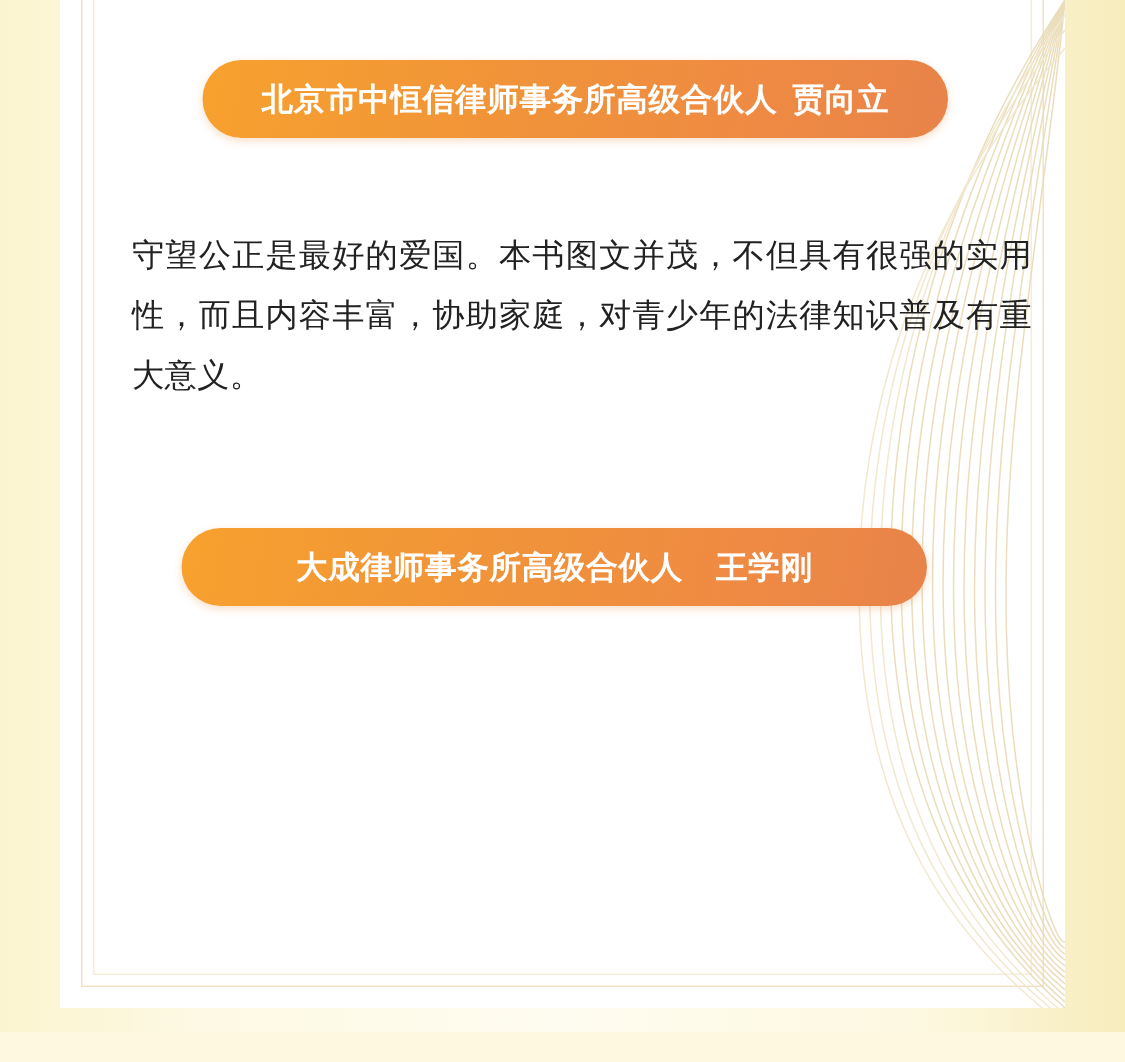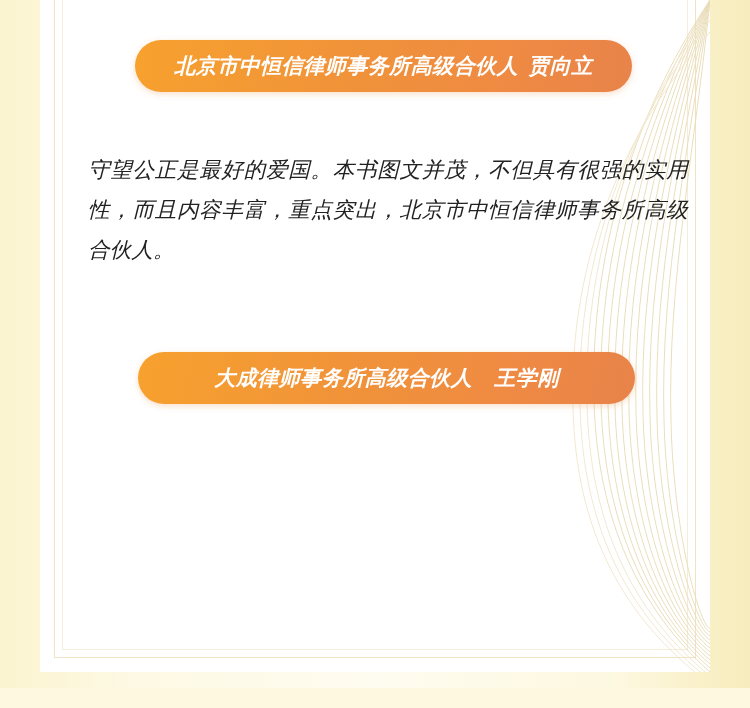--- a/index.html
+++ b/index.html
@@ -14,21 +14,20 @@
     overflow: hidden;
   }
 
   
   .page {
     position: relative;
     width: 750px;
     height: 688px;
     background: linear-gradient(90deg, #fbf4cf 0%, #fdf9e4 18%, #fefcf0 50%, #fdf8e0 82%, #f7ecbc 100%);
     overflow: hidden;
-    font-style: italic;
   }
 
   
   .card {
     position: absolute;
     left: 40px;
     top: 0;
     width: 670px;
     height: 672px;
     background: #ffffff;
@@ -89,21 +88,21 @@
     font-weight: bold;
     letter-spacing: 0.5px;
     white-space: nowrap;
   }
   .pill-1 {
     left: 95px;
     top: 40px;
     width: 497px;
   }
   .pill-2 {
-    left: 98px;
+    left: 81px;
     top: 352px;
     width: 497px;
     gap: 12px;
   }
   .pill span.pill-name {
     padding-left: 10px;
   }
 
   
   .para {
@@ -150,21 +149,21 @@
       </g>
     </svg>
 
     <div class="content">
 
       <div class="pill pill-1">
         <span>北京市中恒信律师事务所高级合伙人</span>
         <span class="pill-name">贾向立</span>
       </div>
 
-      <p class="para para-1">守望公正是最好的爱国。本书图文并茂，不但具有很强的实用性，而且内容丰富，重点突出，北京市中恒信律师事务所高级合伙人。</p>
+      <p class="para para-1">守望公正是最好的爱国。本书图文并茂，不但具有很强的实用性，而且内容丰富，协助家庭，对青少年的法律知识普及有重大意义。</p>
 
       <div class="pill pill-2">
         <span>大成律师事务所高级合伙人</span>
         <span class="pill-name">王学刚</span>
       </div>
 
 
     </div>
   </div>
 </div>

